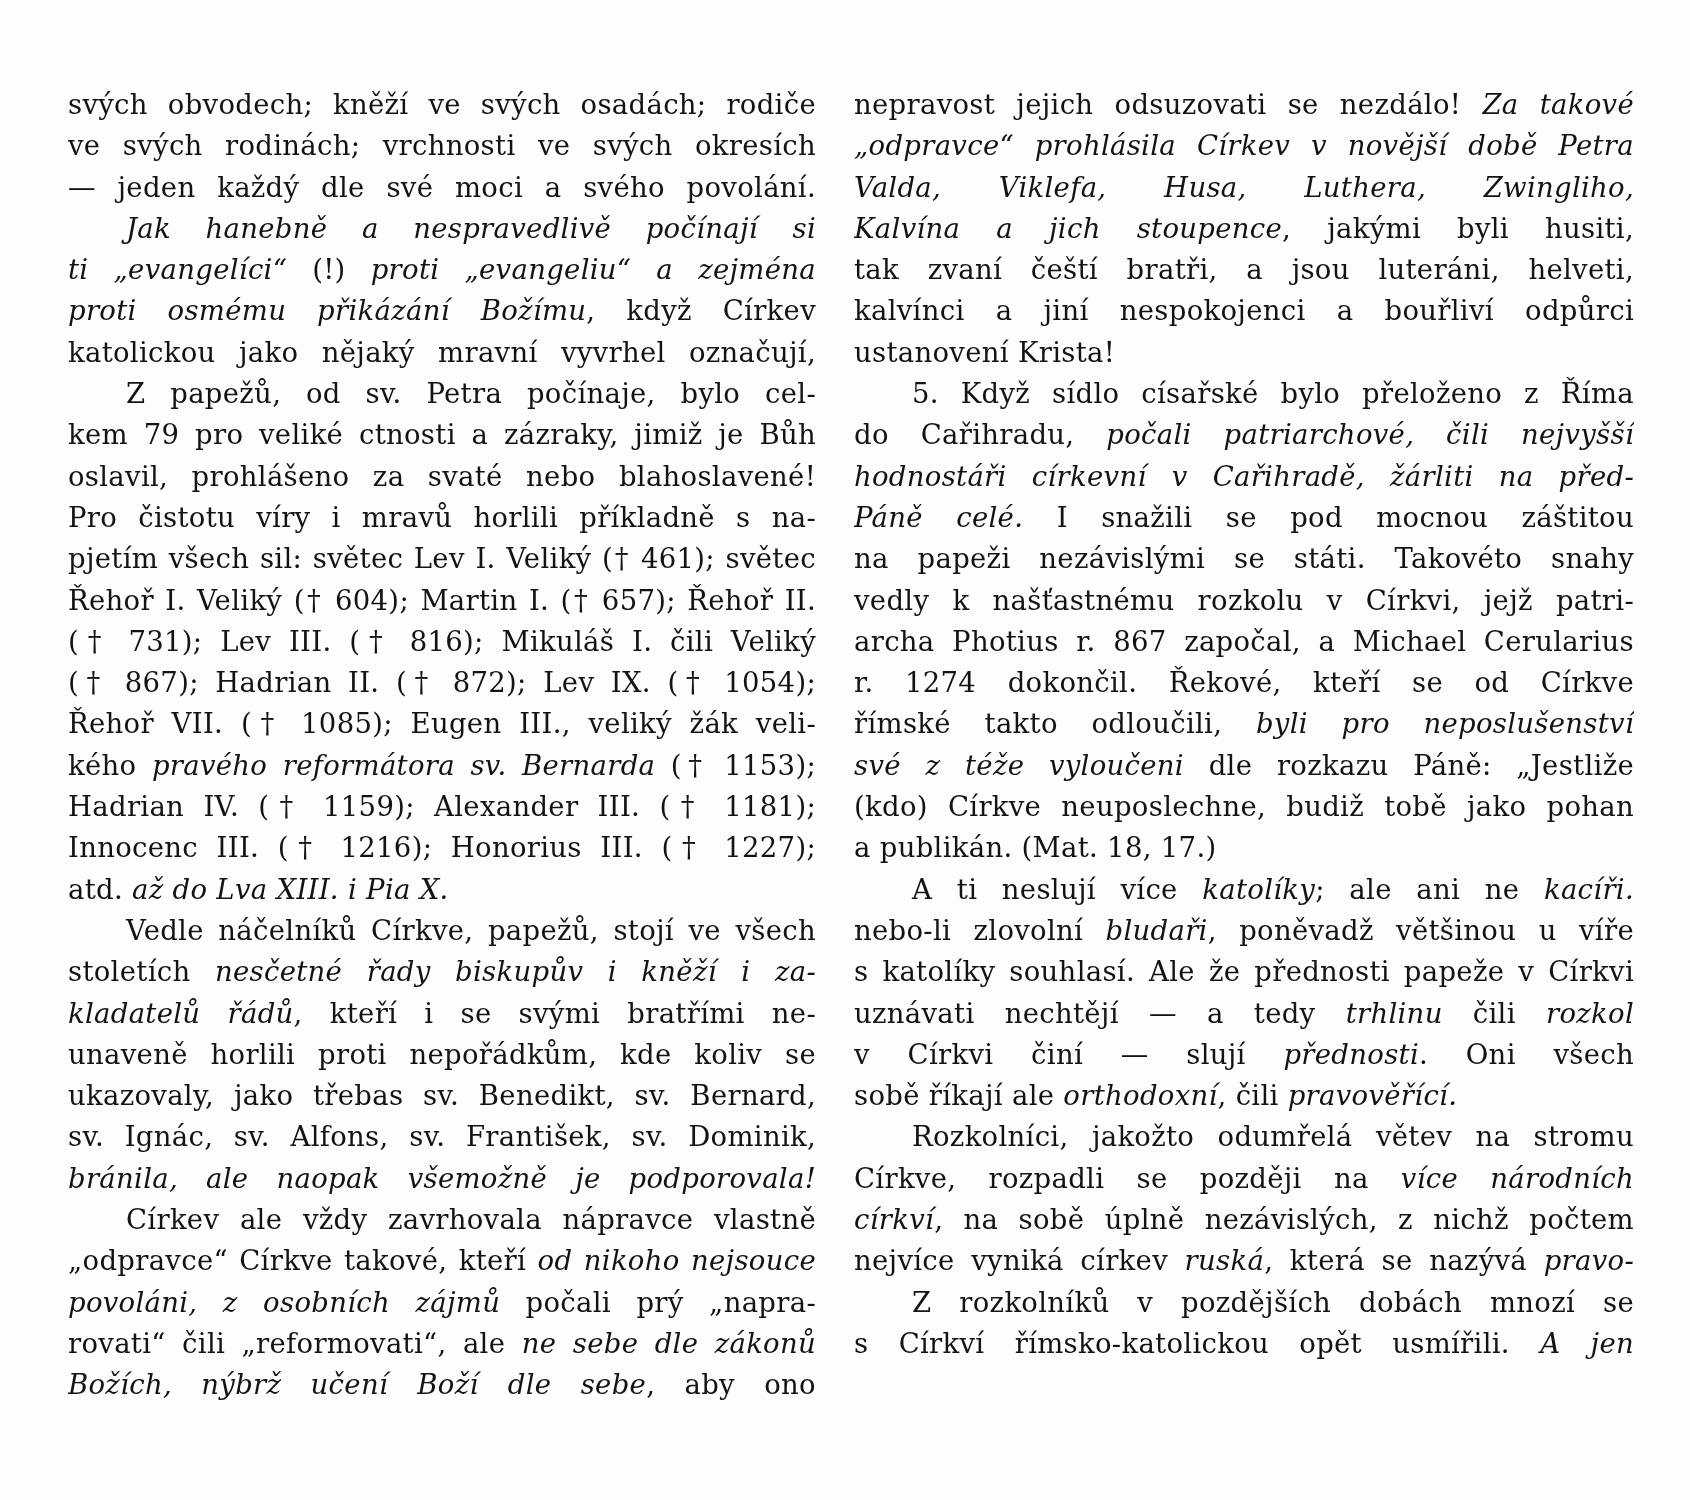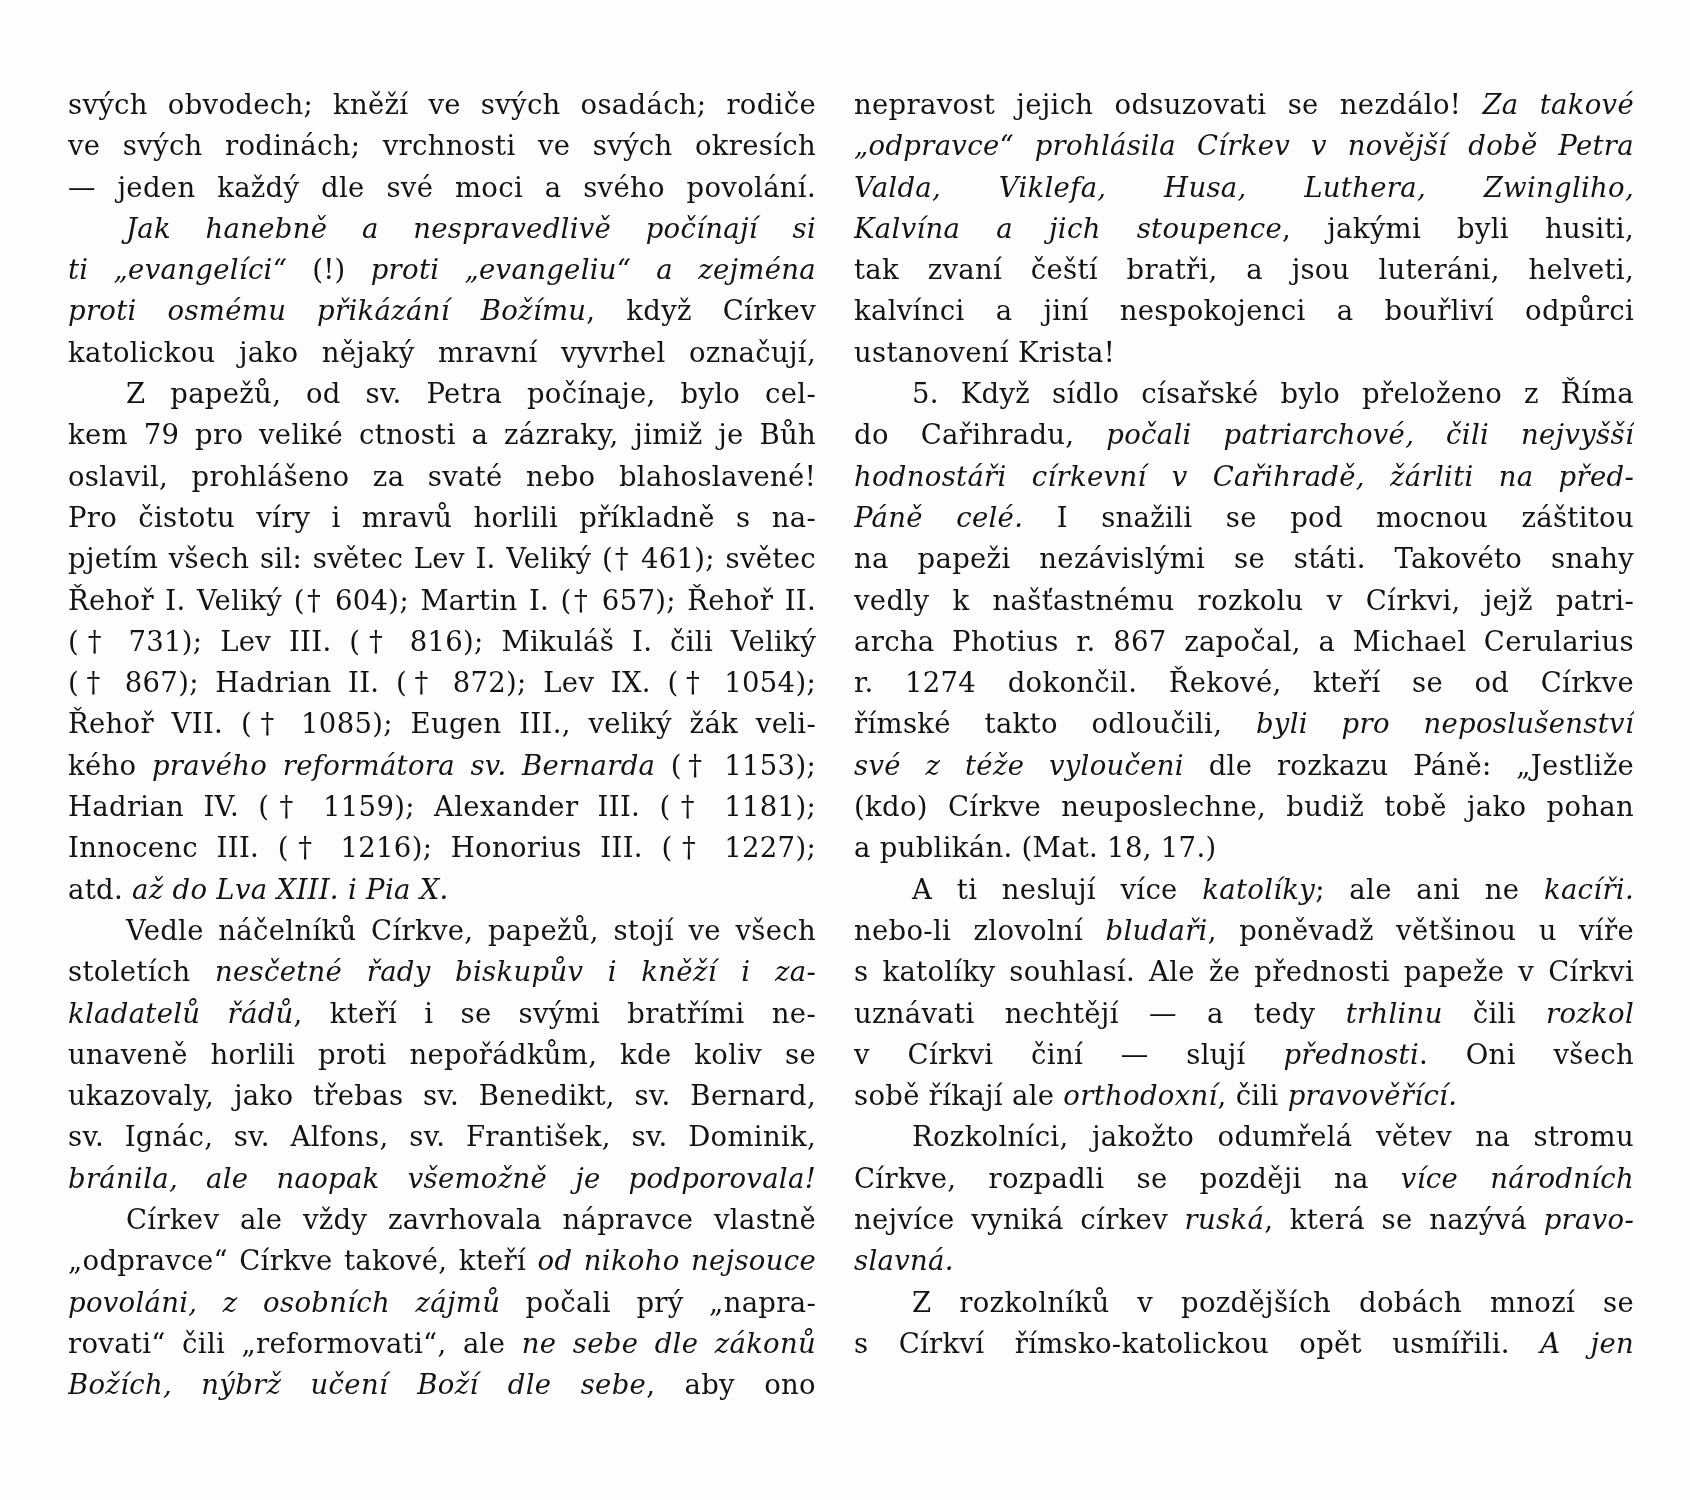--- a/index.html
+++ b/index.html
@@ -99,18 +99,18 @@
       <div class="line j"><span class="seg-roman">(kdo) Církve neuposlechne, budiž tobě jako pohan</span></div>
       <div class="line"><span class="seg-roman">a publikán. (Mat. 18, 17.)</span></div>
       <div class="line j p"><span class="seg-roman">A ti neslují více </span><span class="seg-italic">katolíky</span><span class="seg-roman">; ale ani ne </span><span class="seg-italic">kacíři.</span></div>
       <div class="line j"><span class="seg-roman">nebo-li zlovolní </span><span class="seg-italic">bludaři</span><span class="seg-roman">, poněvadž většinou u víře</span></div>
       <div class="line j"><span class="seg-roman">s katolíky souhlasí. Ale že přednosti papeže v Církvi</span></div>
       <div class="line j"><span class="seg-roman">uznávati nechtějí — a tedy </span><span class="seg-italic">trhlinu</span><span class="seg-roman"> čili </span><span class="seg-italic">rozkol</span></div>
       <div class="line j"><span class="seg-roman">v Církvi činí — slují </span><span class="seg-italic">přednosti</span><span class="seg-roman">. Oni všech</span></div>
       <div class="line"><span class="seg-roman">sobě říkají ale </span><span class="seg-italic">orthodoxní</span><span class="seg-roman">, čili </span><span class="seg-italic">pravověřící.</span></div>
       <div class="line j p"><span class="seg-roman">Rozkolníci, jakožto odumřelá větev na stromu</span></div>
       <div class="line j"><span class="seg-roman">Církve, rozpadli se později na </span><span class="seg-italic">více národních</span></div>
+      <div class="line j"><span class="seg-italic">církví</span><span class="seg-roman">, na sobě úplně nezávislých, z nichž počtem</span></div>
       <div class="line j"><span class="seg-roman">nejvíce vyniká církev </span><span class="seg-italic">ruská</span><span class="seg-roman">, která se nazývá </span><span class="seg-italic">pravo-</span></div>
-      <div class="line"><span class="seg-italic">slavná.</span></div>
       <div class="line j p"><span class="seg-roman">Z rozkolníků v pozdějších dobách mnozí se</span></div>
       <div class="line j"><span class="seg-roman">s Církví římsko-katolickou opět usmířili. </span><span class="seg-italic">A jen</span></div>
     </div>
 </div>
 
 </body></html>

